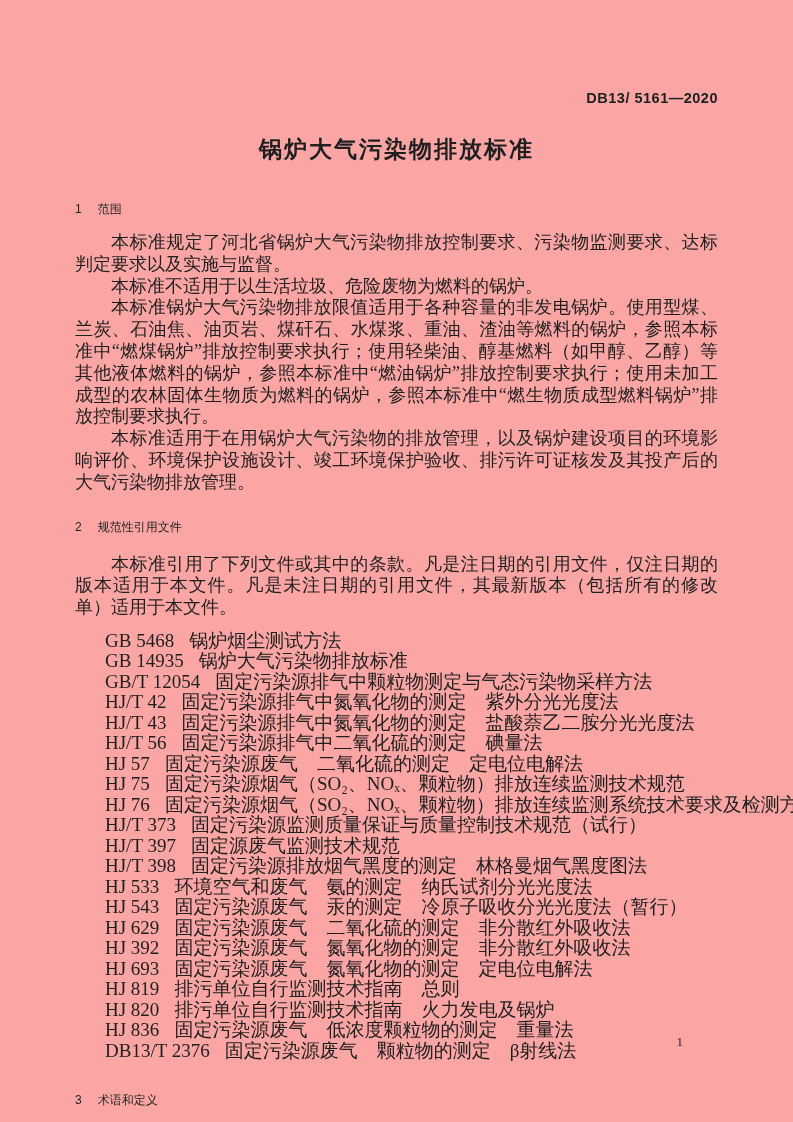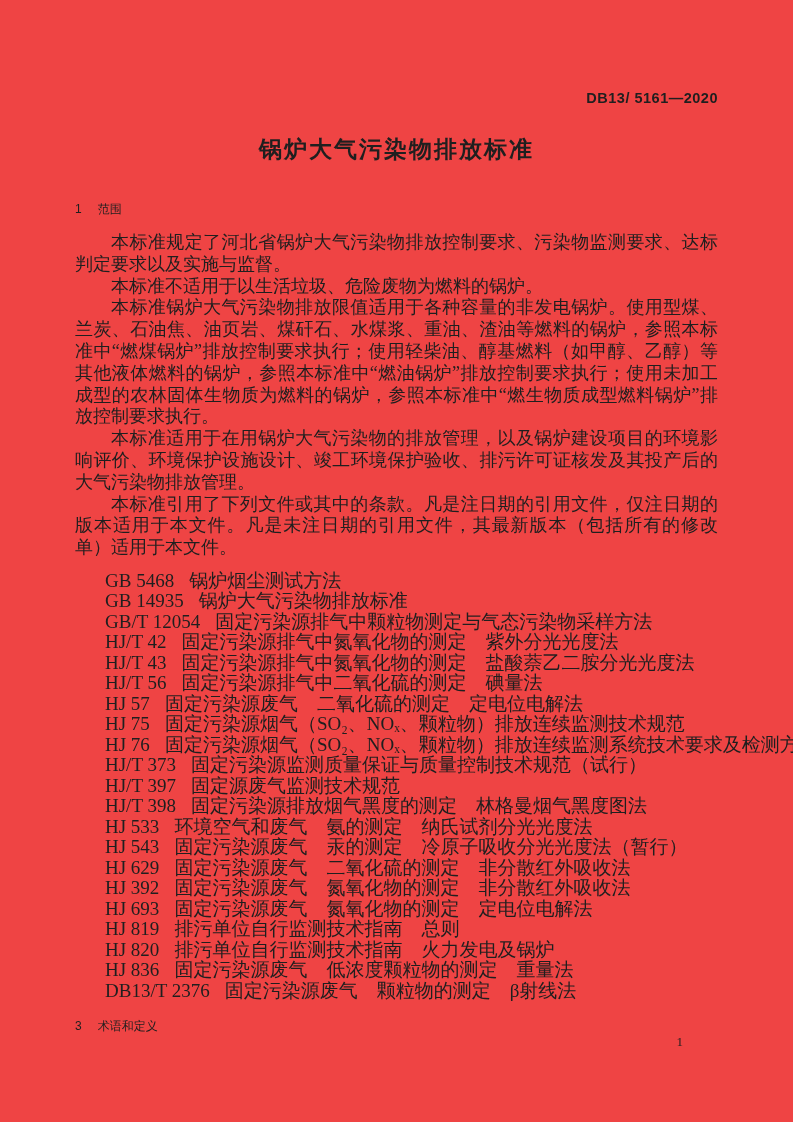--- a/index.html
+++ b/index.html
@@ -1,20 +1,20 @@
 <!DOCTYPE html>
 <html><head>
 <meta charset="utf-8">
 <style>
   html,body { margin:0; padding:0; background:#e8e8e8; }
   .page {
     position:relative;
     width:793px; height:1122px;
     margin:0 auto;
-    background:#ef4444;
+    background:#fca5a5;
     box-sizing:border-box;
     padding:90px 75px 0 75px;
     font-family:"Liberation Serif","DejaVu Serif",serif;
     color:#1f1f1f;
     overflow:hidden;
   }
   .std-code {
     text-align:right;
     font-family:"Liberation Sans","DejaVu Sans",sans-serif;
     font-weight:bold;
@@ -33,21 +33,21 @@
   }
   .sec-heading {
     font-family:"Liberation Sans","DejaVu Sans",sans-serif;
     font-weight:normal;
     font-size:12px;
     line-height:18px;
   }
   .sec-heading .sec-num { display:inline-block; margin-right:16px; }
   .sec1 { margin:36px 0 14px 0; }
   .sec2 { margin:24px 0 18px 0; }
-  .sec3 { margin:16px 0 0 0; }
+  .sec3 { margin:30px 0 0 0; }
   .body-p {
     margin:0;
     font-size:18px;
     line-height:21.8px;
     text-indent:2em;
     text-align:justify;
   }
   .ref-list { margin-top:12px; padding-left:30px; }
   .ref-item {
     font-size:19px;
@@ -75,20 +75,23 @@
 
   <div class="sec-heading sec1">
     <span class="sec-num">1</span><span>范围</span>
   </div>
 
   <p class="body-p">本标准规定了河北省锅炉大气污染物排放控制要求、污染物监测要求、达标判定要求以及实施与监督。</p>
   <p class="body-p">本标准不适用于以生活垃圾、危险废物为燃料的锅炉。</p>
   <p class="body-p">本标准锅炉大气污染物排放限值适用于各种容量的非发电锅炉。使用型煤、兰炭、石油焦、油页岩、煤矸石、水煤浆、重油、渣油等燃料的锅炉，参照本标准中“燃煤锅炉”排放控制要求执行；使用轻柴油、醇基燃料（如甲醇、乙醇）等其他液体燃料的锅炉，参照本标准中“燃油锅炉”排放控制要求执行；使用未加工成型的农林固体生物质为燃料的锅炉，参照本标准中“燃生物质成型燃料锅炉”排放控制要求执行。</p>
   <p class="body-p">本标准适用于在用锅炉大气污染物的排放管理，以及锅炉建设项目的环境影响评价、环境保护设施设计、竣工环境保护验收、排污许可证核发及其投产后的大气污染物排放管理。</p>
 
+  <div class="sec-heading sec2">
+    <span class="sec-num">2</span><span>规范性引用文件</span>
+  </div>
 
   <p class="body-p">本标准引用了下列文件或其中的条款。凡是注日期的引用文件，仅注日期的版本适用于本文件。凡是未注日期的引用文件，其最新版本（包括所有的修改单）适用于本文件。</p>
 
   <div class="ref-list">
       <div class="ref-item"><span class="ref-code">GB 5468</span><span class="ref-title">锅炉烟尘测试方法</span></div>
       <div class="ref-item"><span class="ref-code">GB 14935</span><span class="ref-title">锅炉大气污染物排放标准</span></div>
       <div class="ref-item"><span class="ref-code">GB/T 12054</span><span class="ref-title">固定污染源排气中颗粒物测定与气态污染物采样方法</span></div>
       <div class="ref-item"><span class="ref-code">HJ/T 42</span><span class="ref-title">固定污染源排气中氮氧化物的测定　紫外分光光度法</span></div>
       <div class="ref-item"><span class="ref-code">HJ/T 43</span><span class="ref-title">固定污染源排气中氮氧化物的测定　盐酸萘乙二胺分光光度法</span></div>
       <div class="ref-item"><span class="ref-code">HJ/T 56</span><span class="ref-title">固定污染源排气中二氧化硫的测定　碘量法</span></div>

